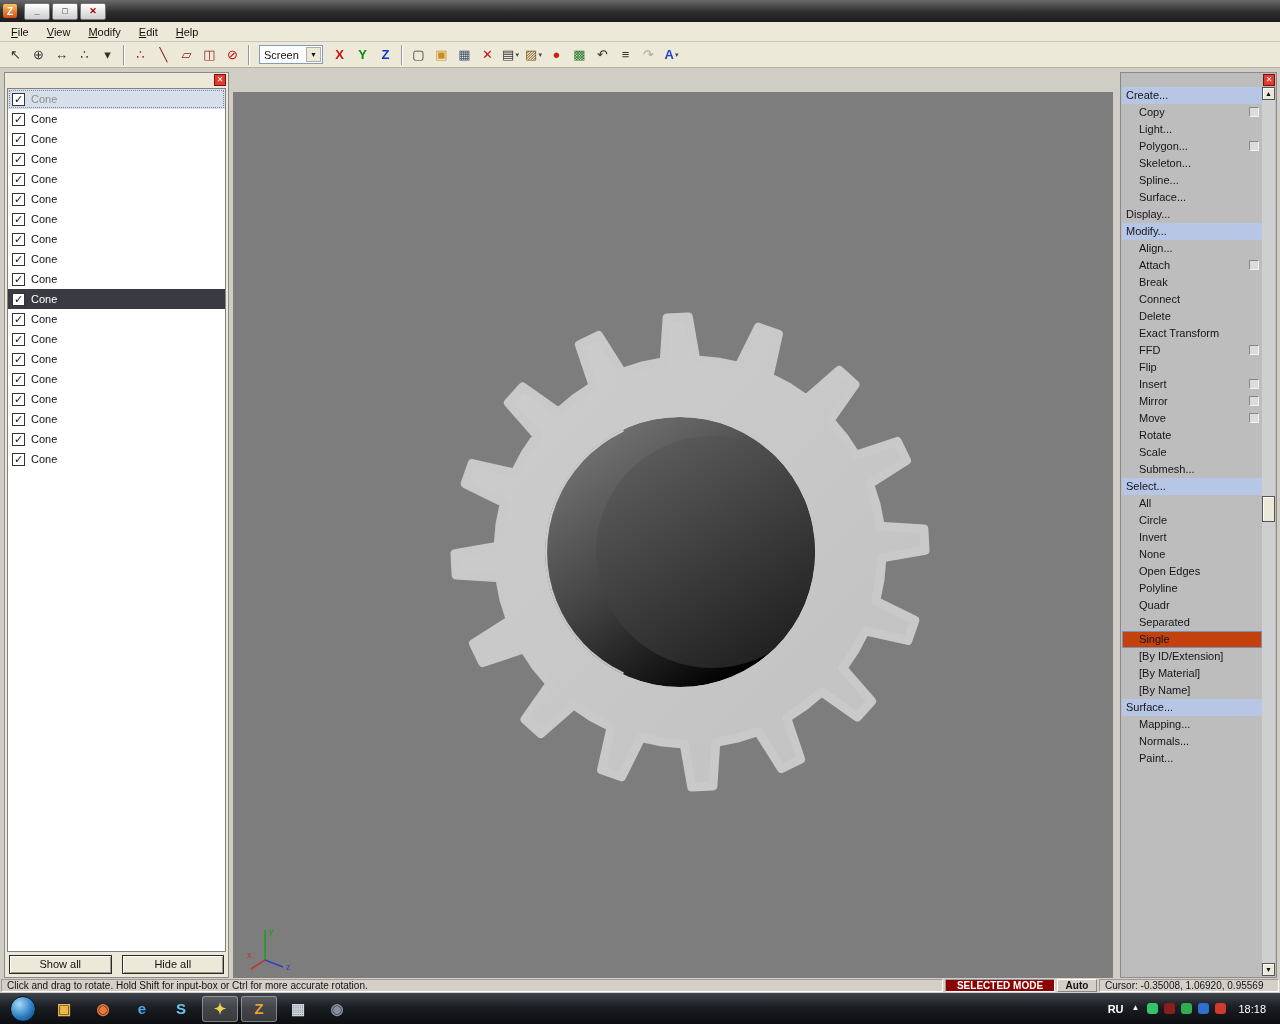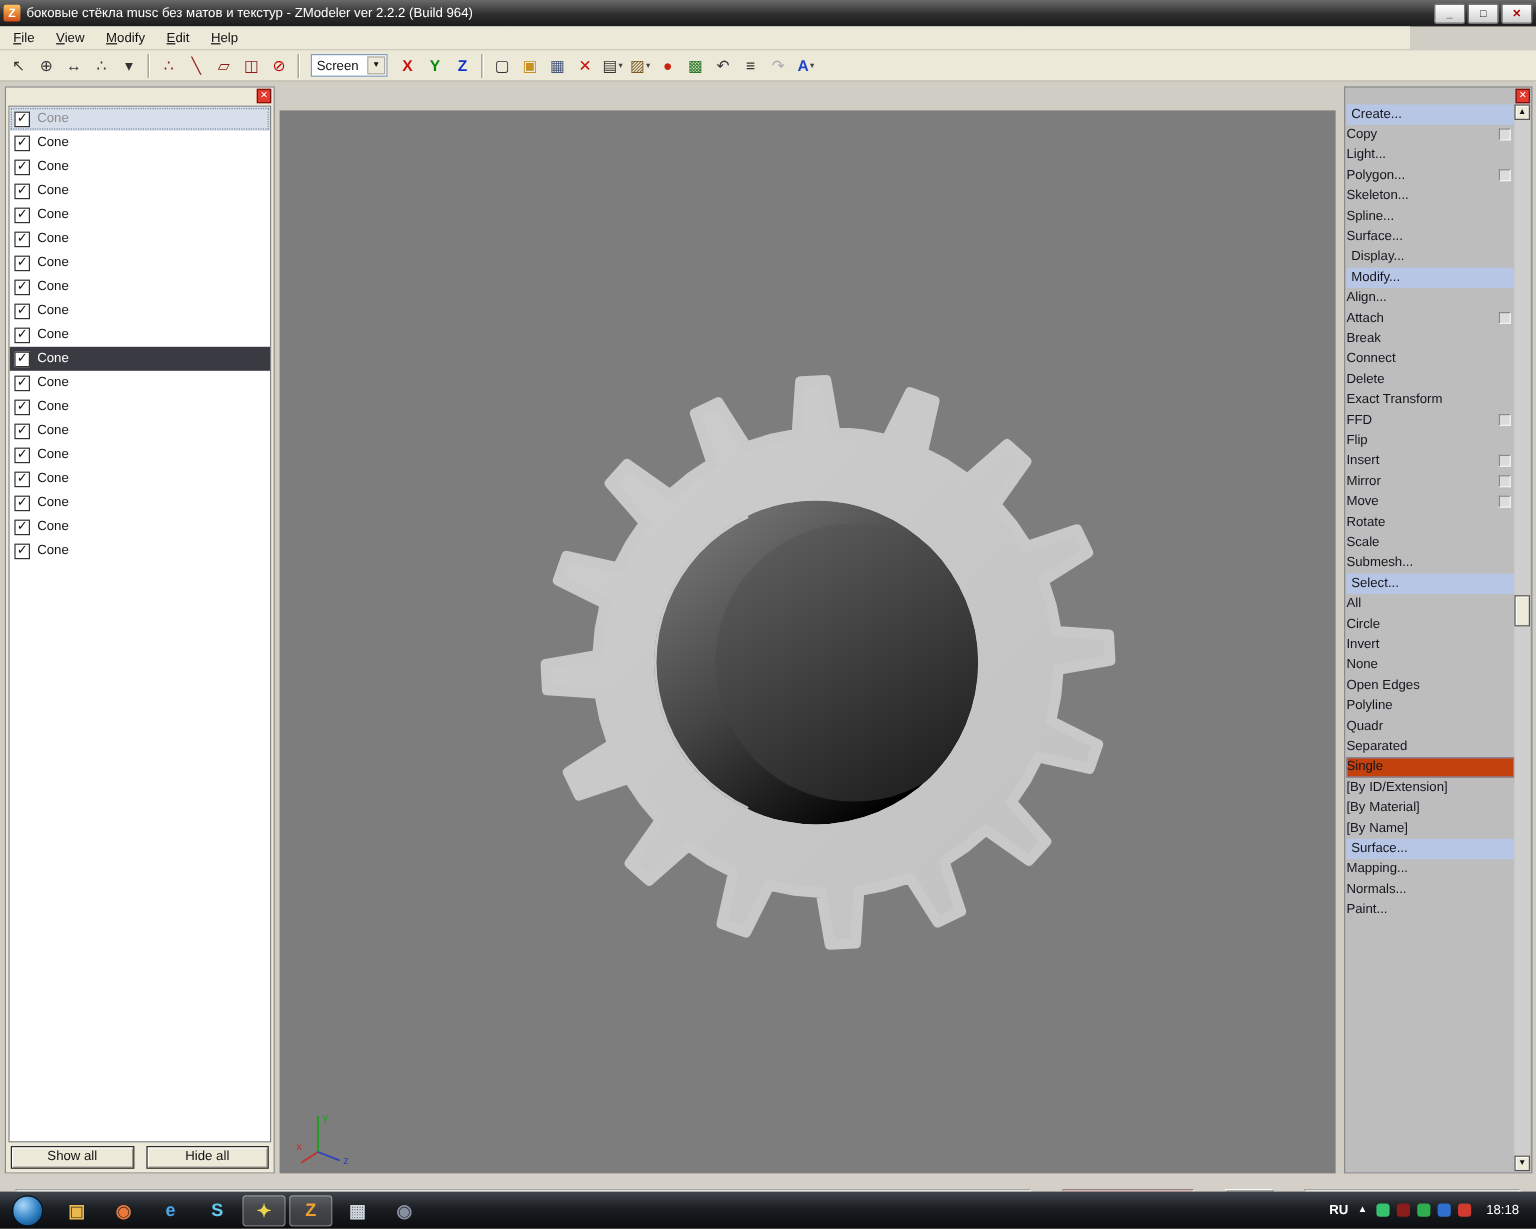--- a/index.html
+++ b/index.html
@@ -14,21 +14,21 @@
   .app-icon { width:14px; height:14px; border-radius:2px; margin-right:5px;
     background:linear-gradient(#ffc25e,#cf4d17); color:#fff; font-weight:bold; font-size:10px;
     display:flex; align-items:center; justify-content:center; }
   .title-text { flex:1; font-size:11px; white-space:nowrap; overflow:hidden; }
   .win-btn { width:26px; height:17px; margin-left:2px; border:1px solid #777; border-radius:2px;
     background:linear-gradient(#fefefe,#cfcfcf); color:#222; font-size:9px; font-weight:bold;
     display:flex; align-items:center; justify-content:center; }
   .win-btn.close { color:#a00; }
 
   
-  .menubar { position:absolute; left:0; top:22px; width:1175px; height:20px; background:#ece9d8;
+  .menubar { position:absolute; left:0; top:22px; width:1280px; height:20px; background:#ece9d8;
     border-bottom:1px solid #c9c5bb; display:flex; align-items:center; padding-left:2px; }
   .menu-item { display:inline-block; padding:3px 9px; }
   .menu-item::first-letter { text-decoration:underline; }
 
   
   .toolbar { position:absolute; left:0; top:42px; width:1280px; height:26px; background:#ece9d8;
     border-bottom:1px solid #b6b2a8; display:flex; align-items:center; padding-left:4px; }
   .tbtn { width:23px; height:22px; display:flex; align-items:center; justify-content:center;
     font-size:13px; color:#333; border:1px solid transparent; position:relative; }
   .tbtn.disabled { color:#aaa; }
@@ -68,37 +68,37 @@
   .vp-tool { width:17px; height:16px; display:flex; align-items:center; justify-content:center; }
   .vp-redbox { width:13px; height:13px; border:2px solid #d23222; background:#efefef; margin-left:3px; }
   .vp-canvas { position:absolute; left:0; top:20px; width:880px; height:886px; background:var(--viewport-bg); }
   .axis-gizmo { position:absolute; left:12px; bottom:6px; }
 
   
   .cmdpanel { position:absolute; left:1120px; top:72px; width:157px; height:906px;
     background:var(--panel-bg); border:1px solid #8a8a8a; }
   .cmdpanel .panel-close { right:1px; }
   .cmd-list { position:absolute; left:1px; top:14px; right:14px; }
-  .cmd-row { height:17px; line-height:17px; position:relative; font-size:11px;
+  .cmd-row { height:17px; line-height:17px; padding-left:17px; position:relative; font-size:11px;
     color:#15151d; white-space:nowrap; }
   .cmd-row.header { padding-left:4px; }
   .cmd-row.header.hl { background:var(--header-highlight); }
   .cmd-row.selected { background:#c2410c; outline:1px solid #7d8fb0; outline-offset:-1px; }
   .cmd-cb { position:absolute; right:3px; top:3px; width:10px; height:10px; background:#dcdcdc;
     border:1px solid; border-color:#888 #f2f2f2 #f2f2f2 #888; }
   .cmd-scroll { position:absolute; right:1px; top:14px; bottom:1px; width:13px; background:#cfcfcf; }
   .scroll-btn { position:absolute; left:0; width:13px; height:13px; background:#ece9d8;
     border:1px solid #555; box-shadow:inset 1px 1px 0 #fff; font-size:7px; text-align:center; line-height:11px; }
   .scroll-thumb { position:absolute; left:0; width:13px; height:26px; top:46%; background:#ece9d8;
     border:1px solid #555; box-shadow:inset 1px 1px 0 #fff; }
 
   
   .statusbar { position:absolute; left:0; top:978px; width:1280px; height:15px; background:#d4d0c8;
     display:flex; font-size:10px; }
-  .sb-cell { margin:13px; border:1px solid; border-color:#9a9a9a #fff #fff #9a9a9a; display:flex;
+  .sb-cell { margin:1px; border:1px solid; border-color:#9a9a9a #fff #fff #9a9a9a; display:flex;
     align-items:center; padding:0 5px; white-space:nowrap; overflow:hidden; }
   .sb-hint { flex:1; }
   .sb-mode { width:110px; background:var(--mode-badge-bg); color:#fff; font-weight:bold; justify-content:center;text-align:right; }
   .sb-auto { width:40px; border-color:#fff #888 #888 #fff; font-weight:bold; justify-content:center; }
   .sb-cursor { width:180px; }
 
   
   .taskbar { position:absolute; left:0; top:993px; width:1280px; height:31px;
     background:linear-gradient(#40464d,#1b1e22 45%,#0b0d10); display:flex; align-items:center;
     padding:0 4px; }
@@ -114,21 +114,20 @@
   .tray-dot { width:11px; height:11px; border-radius:3px; }
   .tray-time { font-size:11px; margin-left:4px; }
 </style>
 </head>
 <body>
 
 <div id="root">
 
   <div class="titlebar">
     <span class="app-icon">Z</span>
-    <span class="title-text">боковые стёкла musc без матов и текстур - ZModeler ver 2.2.2 (Build 964)</span>
     <span class="win-btn">_</span>
     <span class="win-btn">□</span>
     <span class="win-btn close">✕</span>
   </div>
 
   <div class="menubar" id="menubar">
       <span class="menu-item">File</span>
       <span class="menu-item">View</span>
       <span class="menu-item">Modify</span>
       <span class="menu-item">Edit</span>

